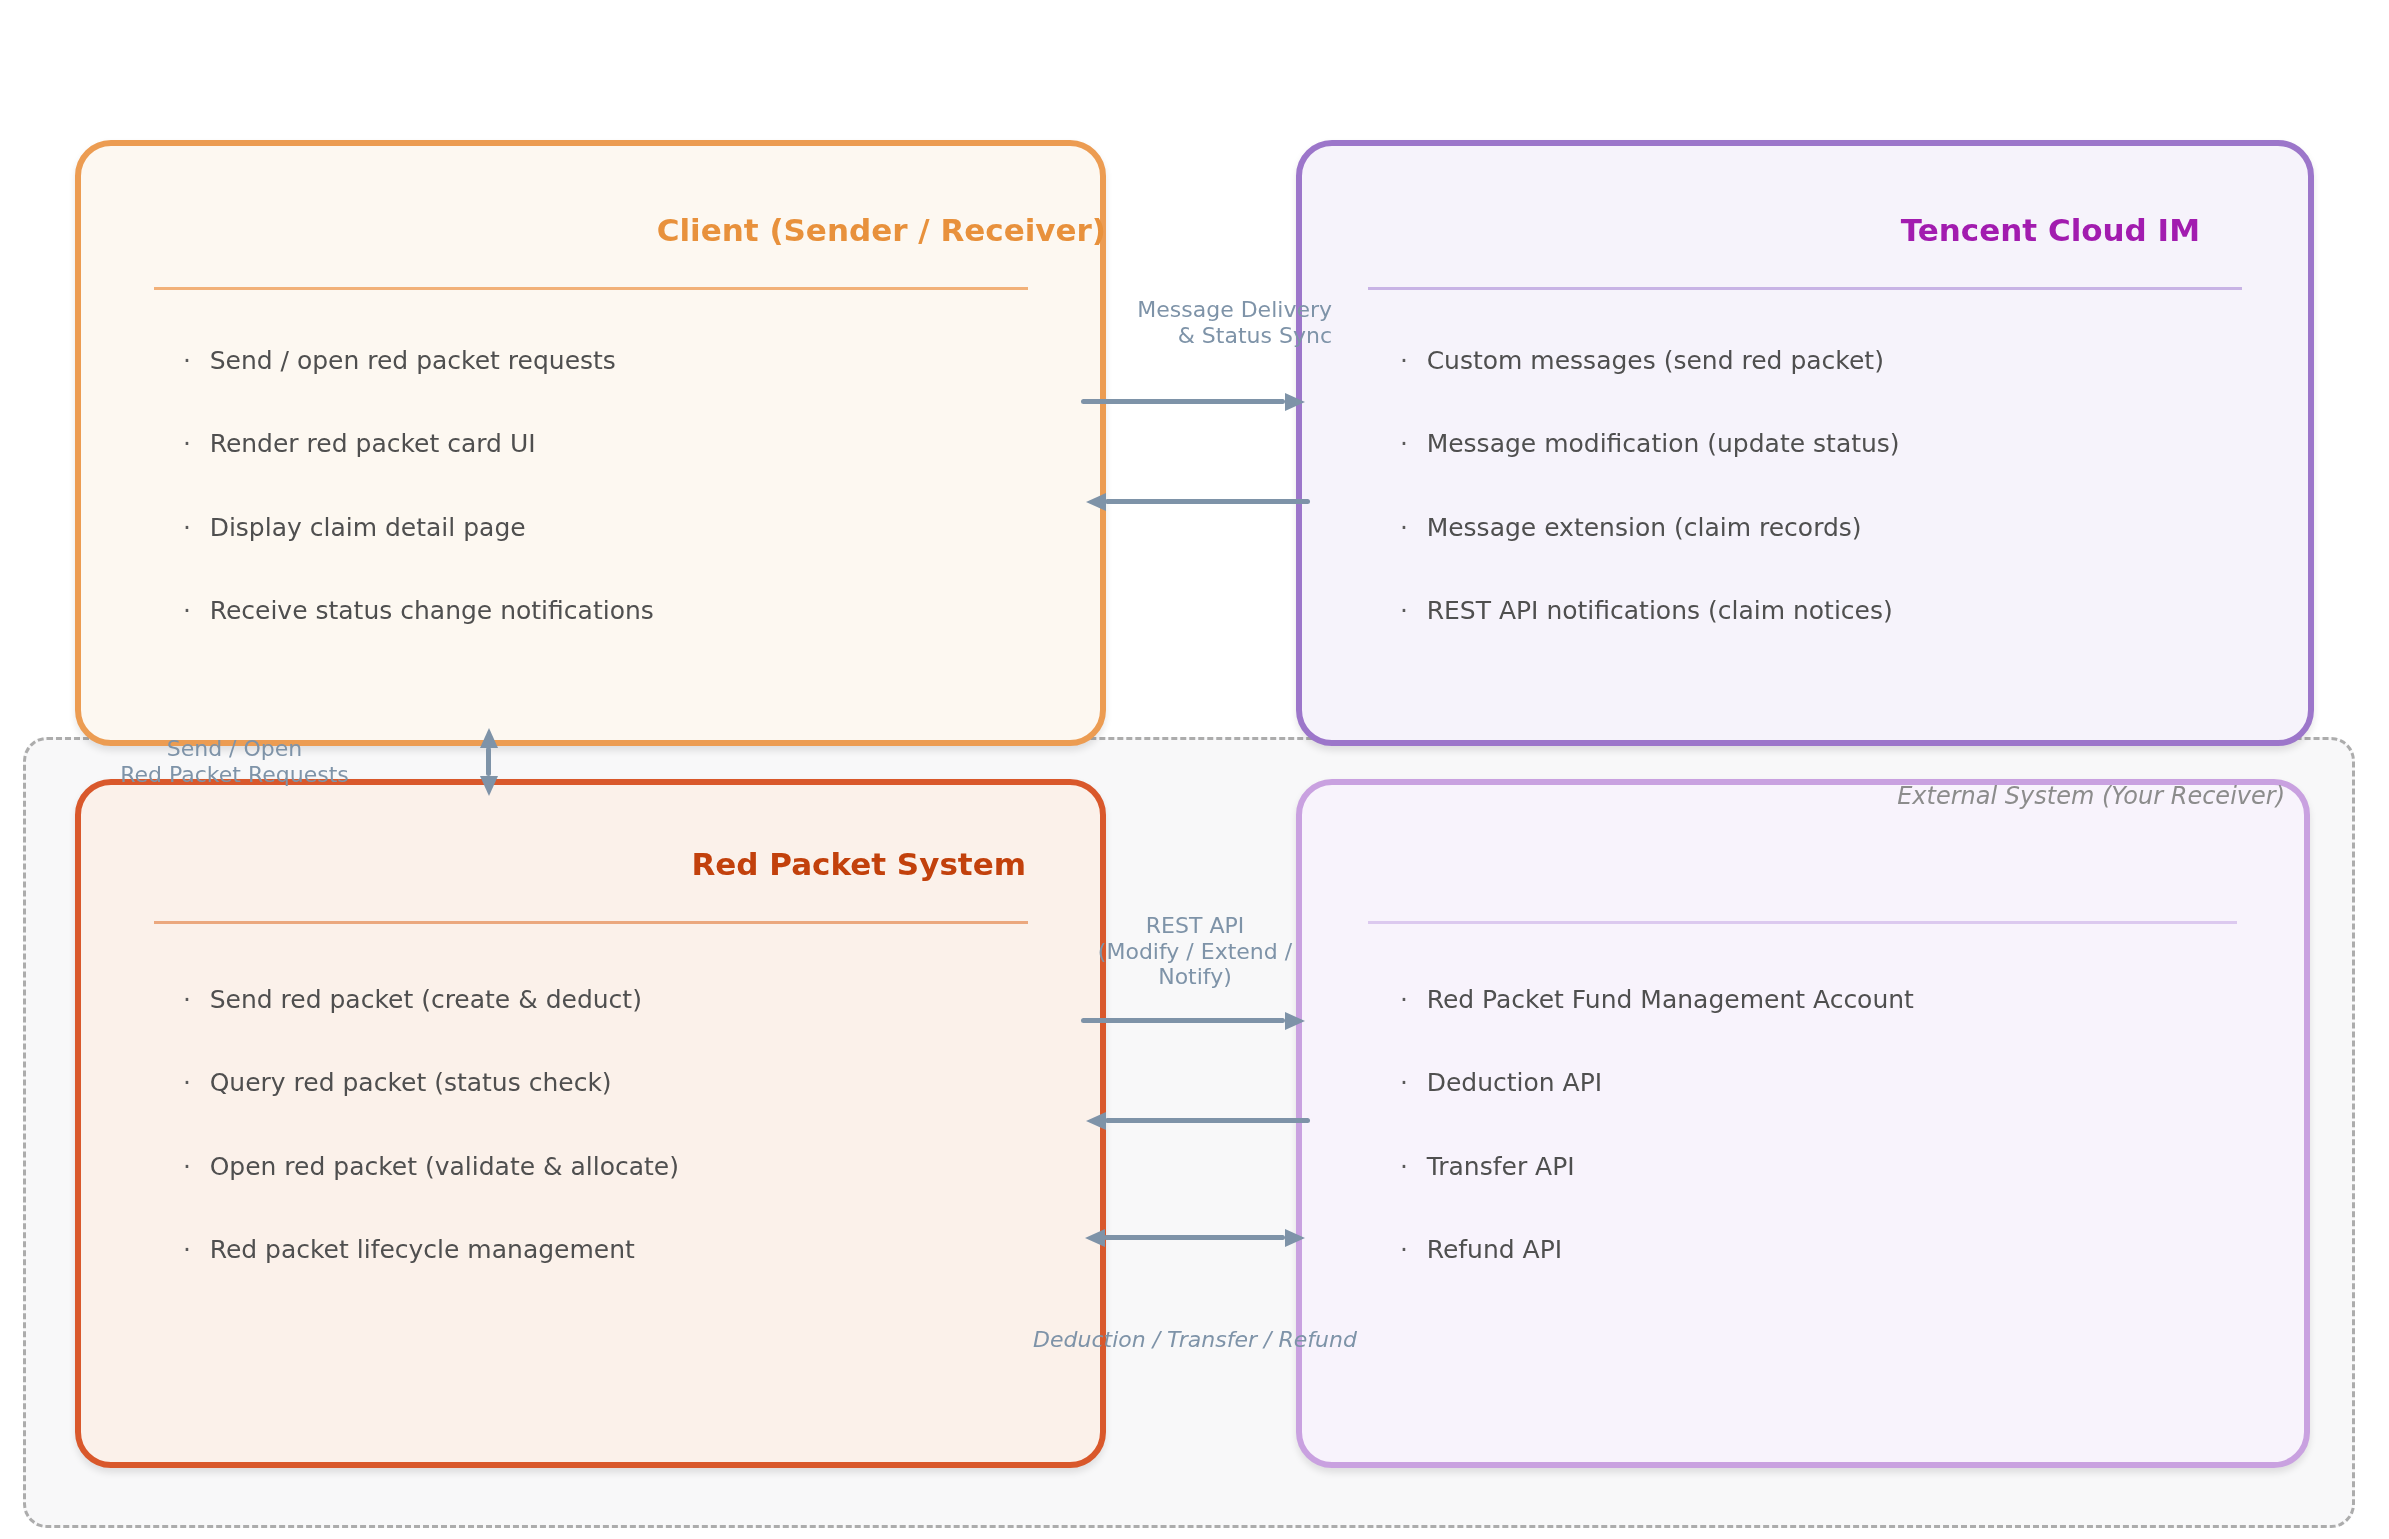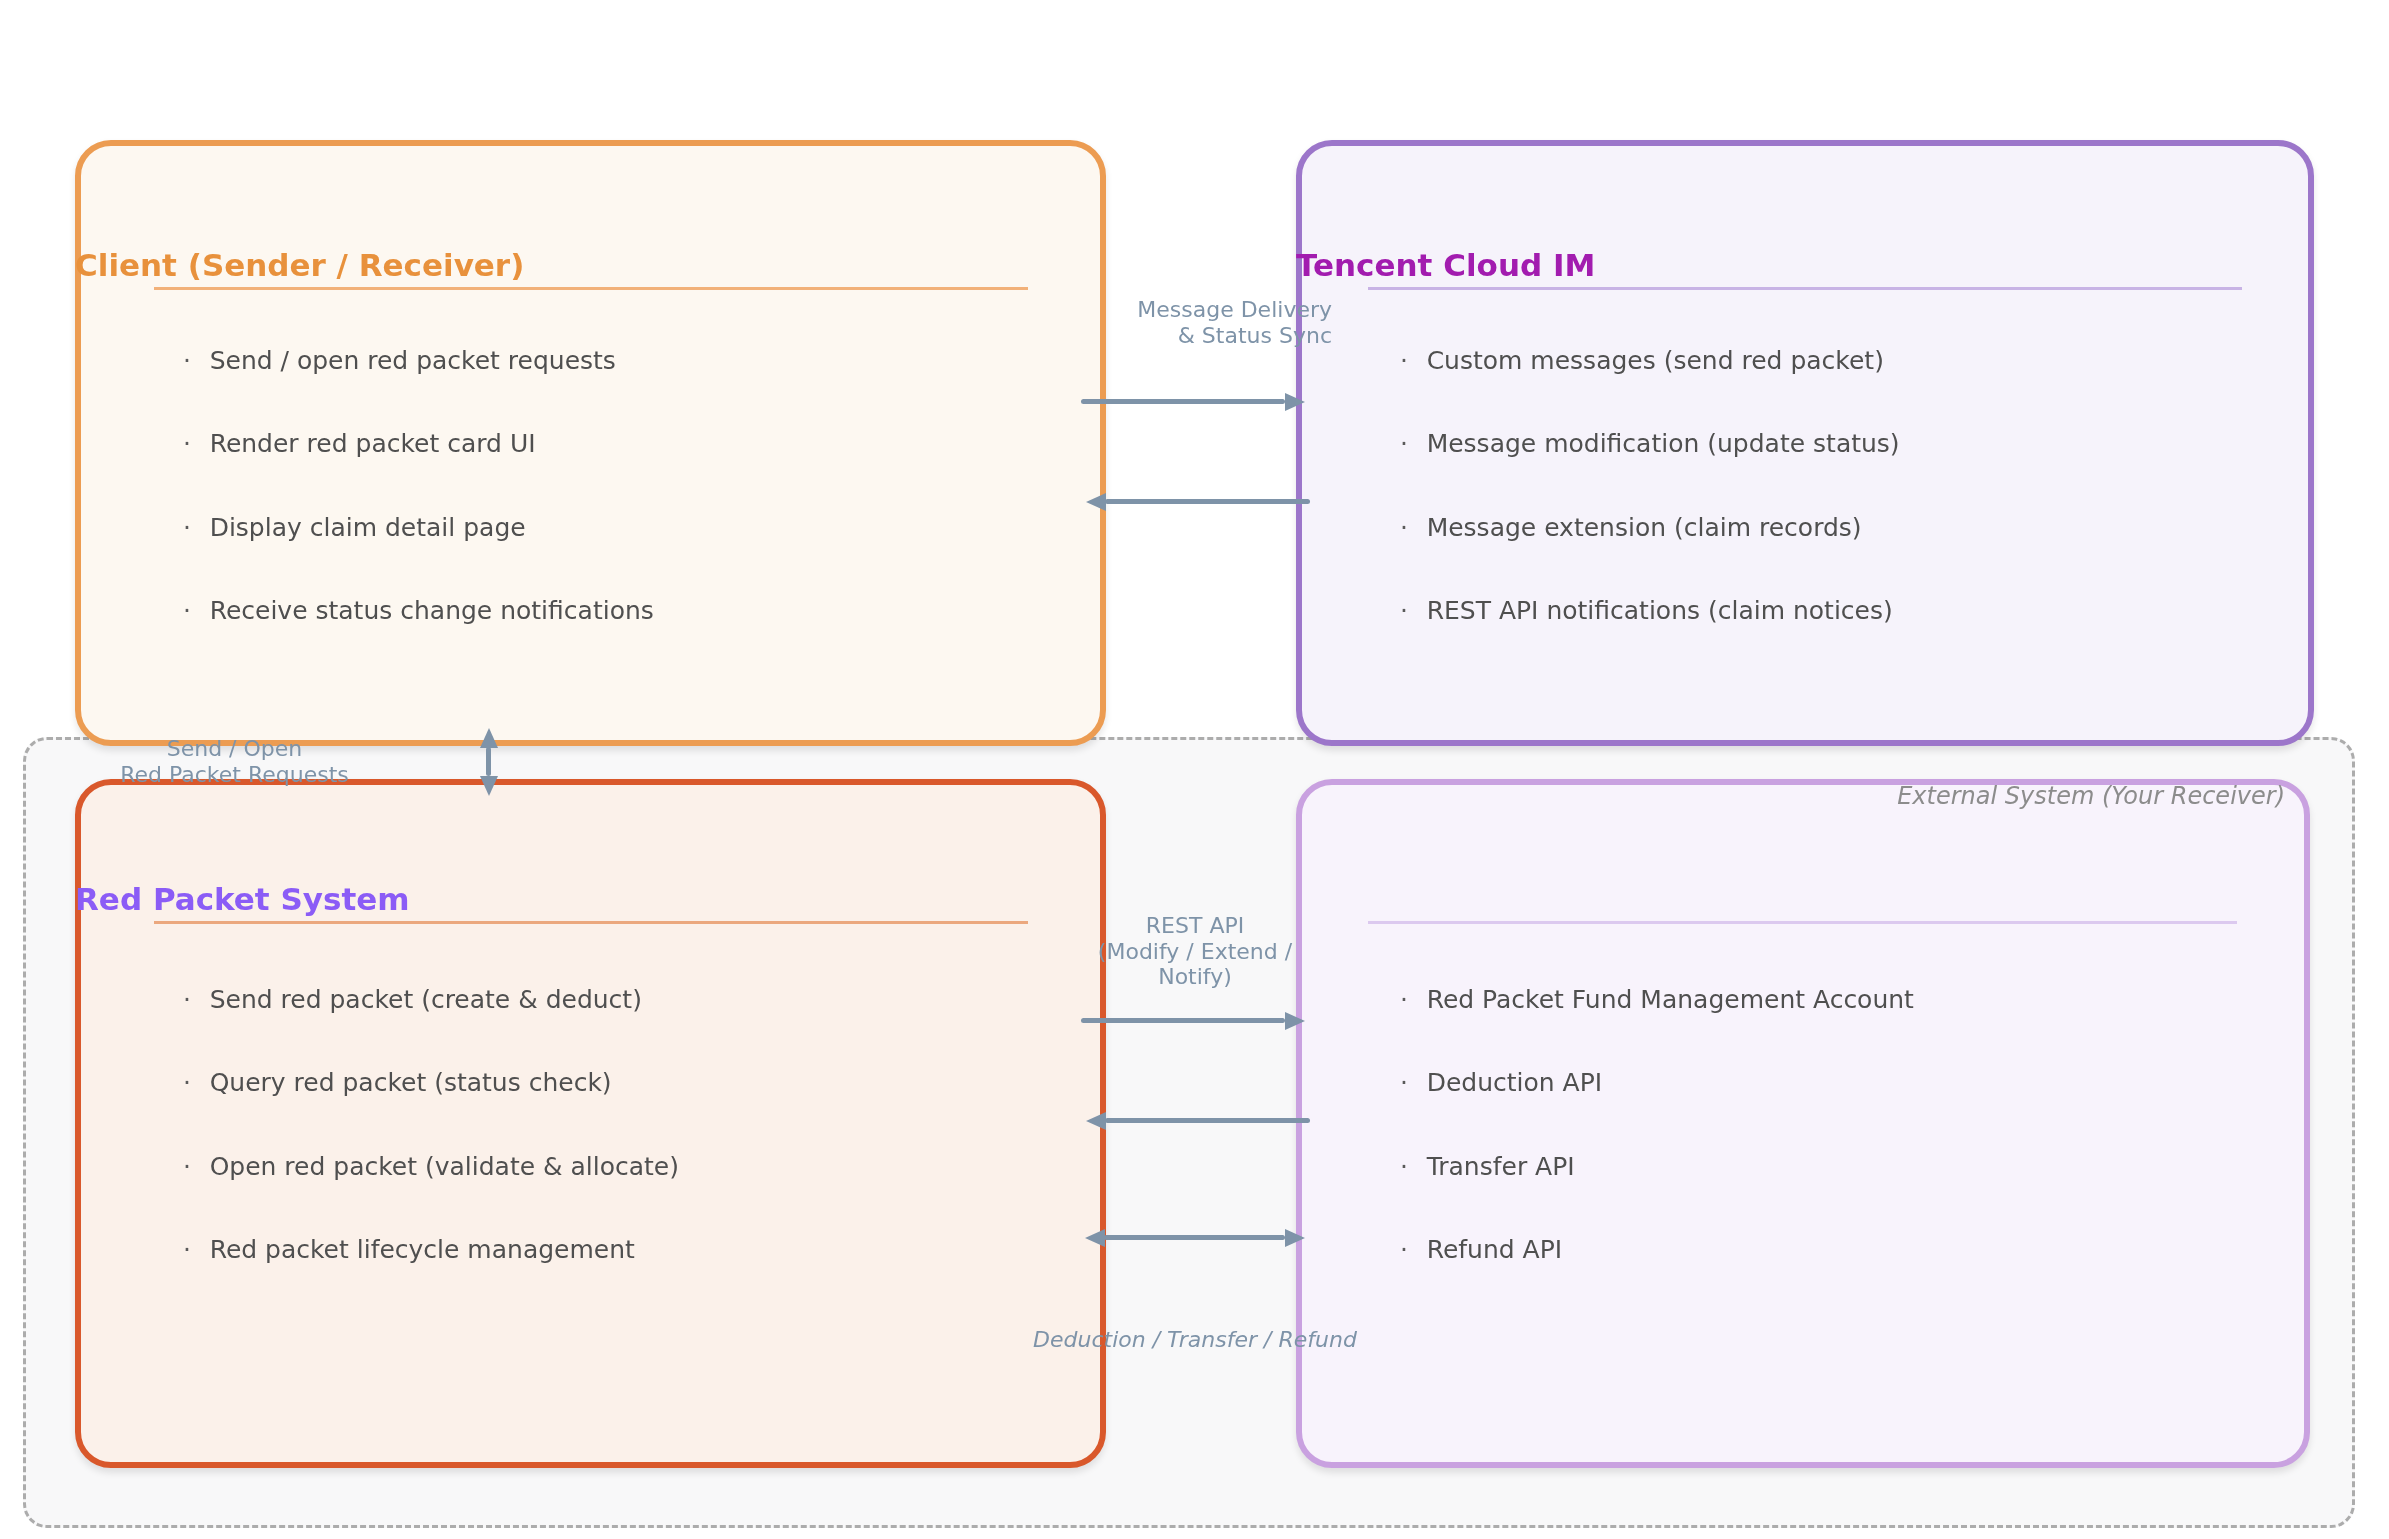--- a/index.html
+++ b/index.html
@@ -33,24 +33,24 @@
   .box-client  { left: 75px;   top: 140px; width: 1031px; height: 606px;
                  border: 6px solid #ec9c52; background: #fdf8f1; }
   .box-tencent { left: 1296px; top: 140px; width: 1018px; height: 606px;
                  border: 6px solid #9c76ca; background: #f6f3fb; }
   .box-red     { left: 75px;   top: 779px; width: 1031px; height: 689px;
                  border: 6.8px solid #d9582b; background: #fbf1ea; }
   .box-payment { left: 1296px; top: 779px; width: 1014px; height: 689px;
                  border: 6px solid #c9a1e0; background: #f8f3fc; }
 
   
-  .box-header { text-align: left; font-size: 31px; font-weight: bold; z-index: 3; margin-top: 35px; }
+  .box-header { text-align: right; font-size: 31px; font-weight: bold; z-index: 3; }
   .h-client  { left: 75px;   top: 212px; width: 1031px; color: #e8913c; }
   .h-tencent { left: 1296px; top: 212px; width: 904px; color: #a21caf; }
-  .h-red     { left: 75px;   top: 846px; width: 951px; color: #8b5cf6; }
+  .h-red     { left: 75px;   top: 846px; width: 951px; color: #c2410c; }
   .h-payment { left: 1296px; top: 846px; width: 1014px; color: #7c4fad; }
 
   
   .divider { height: 2.5px; z-index: 3; }
   .d-client  { left: 154px;  top: 287px;  width: 874px; background: #f2b179; }
   .d-tencent { left: 1368px; top: 287px;  width: 874px; background: #c8b3e5; }
   .d-red     { left: 154px;  top: 921px; width: 874px; background: #eba87e; }
   .d-payment { left: 1368px; top: 921px; width: 869px; background: #dcc9ef; }
 
   

